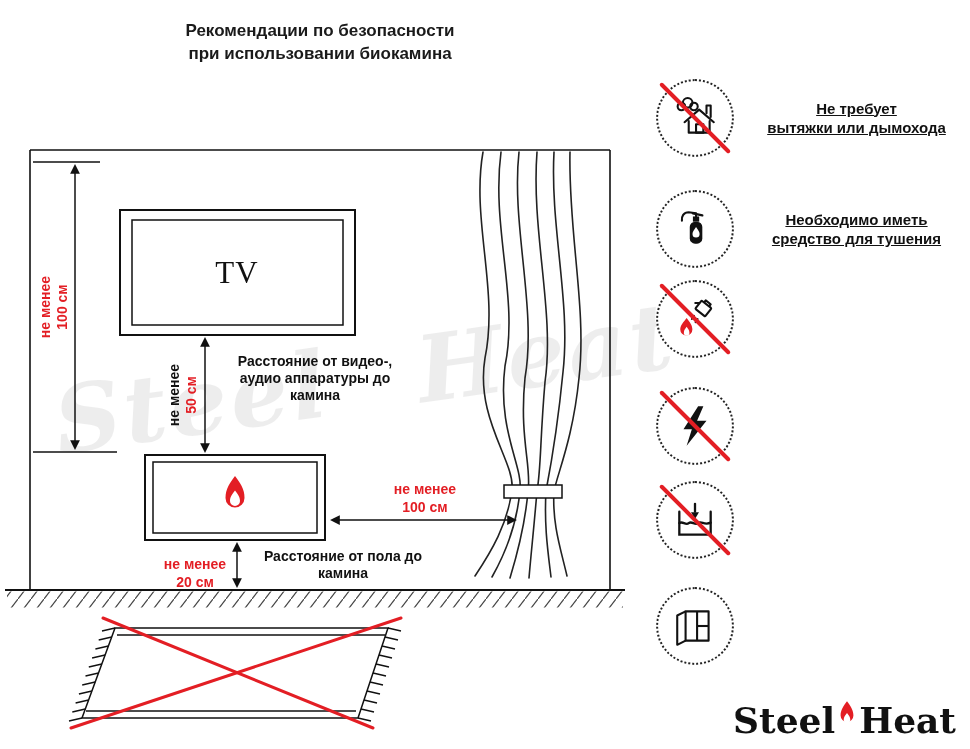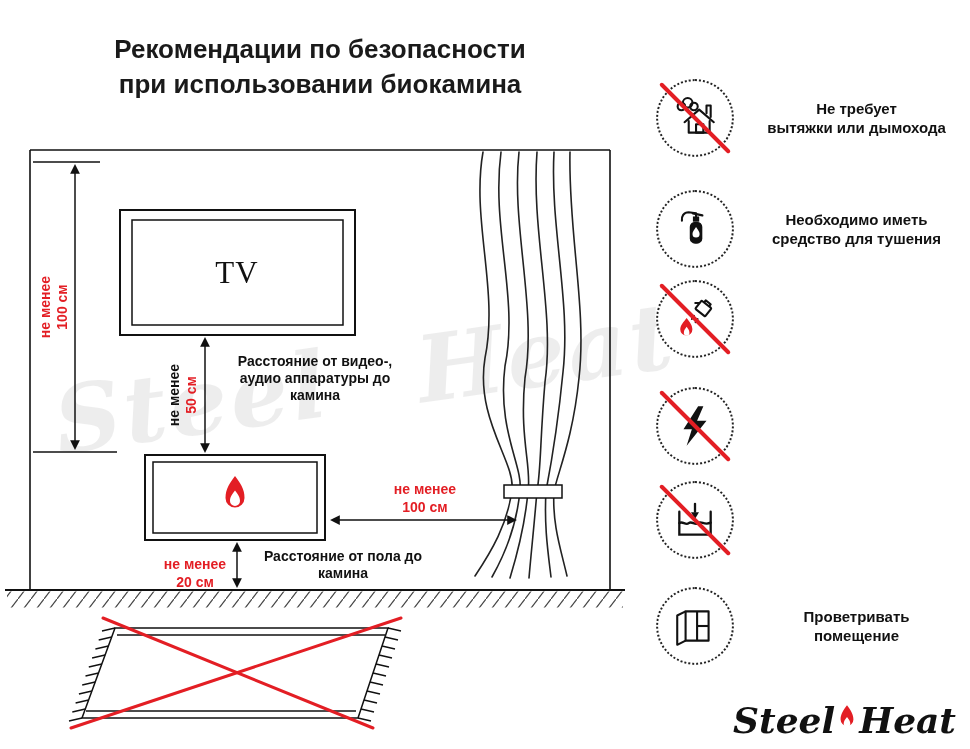--- a/index.html
+++ b/index.html
@@ -1,42 +1,42 @@
 <!DOCTYPE html>
 <html><head>
 <meta charset="utf-8">
 <style>
   html,body{margin:0;padding:0;}
   body{
     width:970px;height:749px;position:relative;overflow:hidden;background:#fff;
     font-family:"Liberation Sans",sans-serif;color:#111;
   }
   .title{
-    position:absolute;left:25px;top:32px;width:590px;text-align:center;
-    font-size:26px;font-weight:700;line-height:1.35;color:#1a1a1a;white-space:pre-line;
+    position:absolute;left:25px;top:20px;width:590px;text-align:center;
+    font-size:17px;font-weight:700;line-height:1.35;color:#1a1a1a;white-space:pre-line;
   }
   .watermark{
     position:absolute;left:55px;top:368px;font-family:"DejaVu Serif",serif;
     font-style:italic;font-weight:700;font-size:92px;color:rgba(0,0,0,0.07);
     transform:rotate(-8deg);transform-origin:left center;white-space:nowrap;
     word-spacing:55px;letter-spacing:3px;pointer-events:none;z-index:0;
   }
   svg.diagram{position:absolute;left:5px;top:140px;width:630px;height:600px;z-index:1;}
   svg.diagram text{font-family:"Liberation Sans",sans-serif;font-size:14px;font-weight:700;fill:#111;}
   svg.diagram text.red{fill:#e31e24;}
   svg.diagram text.tv-label{font-family:"Liberation Serif","DejaVu Serif",serif;font-size:31px;font-weight:400;letter-spacing:1px;fill:#111;}
-  .rec-row{position:absolute;left:656px;width:310px;display:flex;align-items:center;gap:13px;z-index:1;}
+  .rec-row{position:absolute;left:656px;width:310px;display:flex;align-items:center;gap:13px;z-index:1;text-decoration:underline;}
   .icon-wrap{position:relative;width:78px;height:78px;flex:0 0 78px;}
   .icon-circle{width:78px;height:78px;border:2.5px dotted #222;border-radius:50%;
     display:flex;align-items:center;justify-content:center;box-sizing:border-box;background:#fff;}
   .slash{position:absolute;left:-10px;top:37px;width:98px;height:4px;background:#e31e24;
     border-radius:2px;transform:rotate(45deg);}
   .rec-label{flex:1;text-align:center;font-weight:700;font-size:15px;line-height:1.3;white-space:pre-line;color:#111;}
-  .logo{position:absolute;right:14px;bottom:8px;display:flex;align-items:center;
-    font-family:"DejaVu Serif",serif;font-weight:700;font-style:italic;font-size:36px;color:#111;z-index:2;}
+  .logo{position:absolute;right:14px;bottom:8px;display:flex;align-items:flex-start;
+    font-family:"DejaVu Serif",serif;font-weight:700;font-size:36px;color:#111;z-index:2;}
   .logo svg{margin:0 1px 5px 1px;}
 </style>
 </head>
 <body>
 
 <div class="title">Рекомендации по безопасности
 при использовании биокамина</div>
 
 <div class="watermark">Steel Heat</div>
 
@@ -217,22 +217,20 @@
       <svg viewBox="0 0 44 44" width="46" height="46">
         <g stroke="#111" stroke-width="2" fill="none" stroke-linejoin="round">
           <rect x="13" y="8" width="22" height="28"></rect>
           <line x1="24" y1="8" x2="24" y2="36"></line>
           <line x1="24" y1="22" x2="35" y2="22"></line>
           <path d="M13,8 L5,12 V40 L13,36"></path>
         </g>
       </svg>
     </div>
   </div>
-  <div class="rec-label">Проветривать
-помещение</div>
 </div>
 
 <div class="logo">
   <span>Steel</span>
   <svg viewBox="0 0 24 32" width="22" height="30">
     <path d="M12,2 C16,7.5 19,11.5 19,17.5 A7,7 0 1 1 5,17.5 C5,11.5 8,7.5 12,2 Z" fill="#e31e24"></path>
     <path d="M12,15 C14,17.6 15.6,19.5 15.6,22.3 A3.6,3.6 0 1 1 8.4,22.3 C8.4,19.5 10,17.6 12,15 Z" fill="#fff"></path>
   </svg>
   <span>Heat</span>
 </div>

